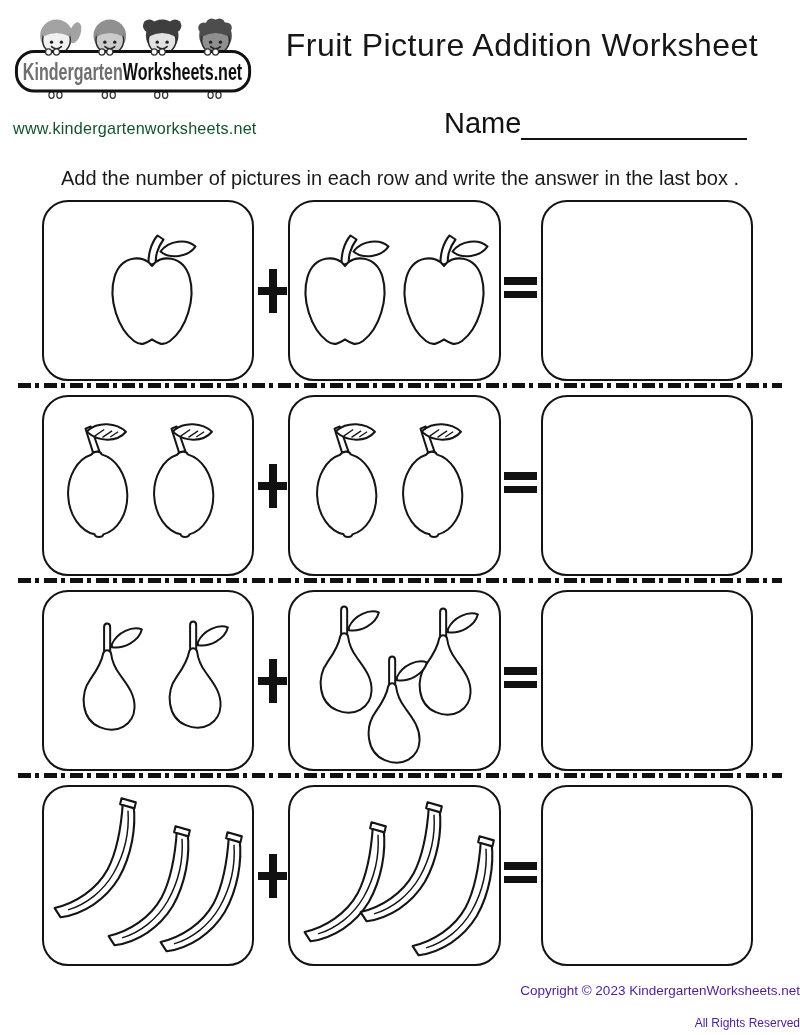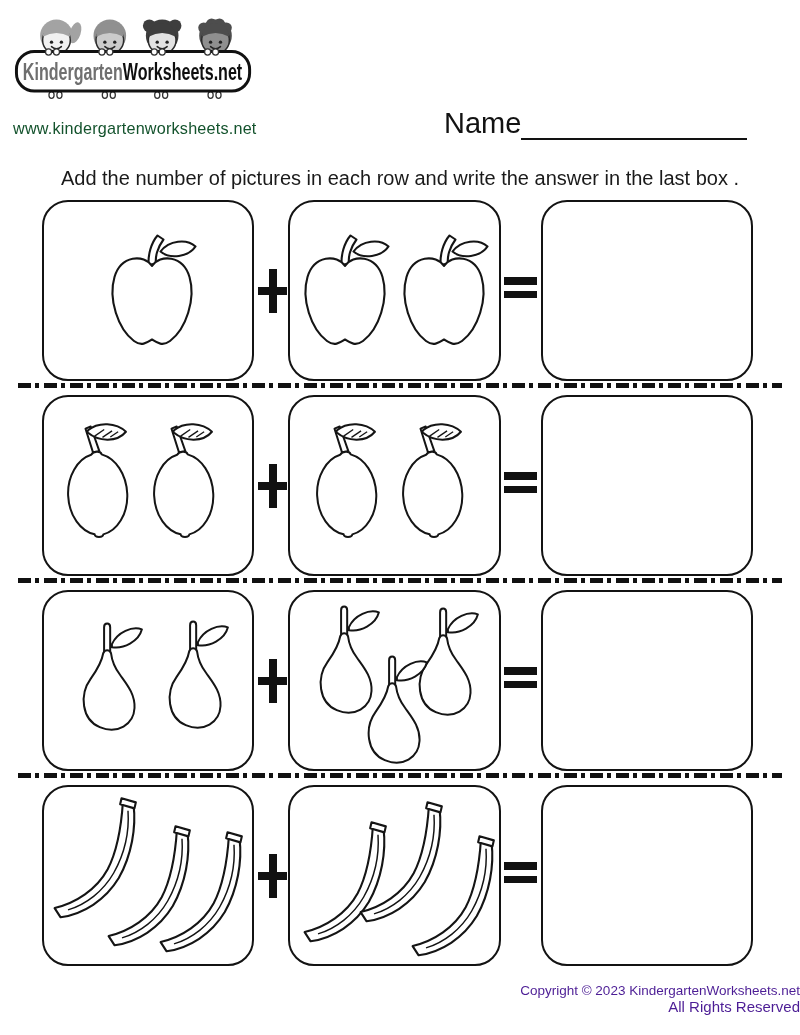--- a/index.html
+++ b/index.html
@@ -69,21 +69,21 @@
   .row-banana .addend1 .fruit:nth-child(1){ left:6px;   top:8px; }
   .row-banana .addend1 .fruit:nth-child(2){ left:60px;  top:36px; }
   .row-banana .addend1 .fruit:nth-child(3){ left:112px; top:42px; }
   .row-banana .addend2 .fruit:nth-child(1){ left:10px;  top:32px; }
   .row-banana .addend2 .fruit:nth-child(2){ left:66px;  top:12px; }
   .row-banana .addend2 .fruit:nth-child(3){ left:118px; top:46px; }
 
   
   .footer { position:absolute; left:0; right:0; top:983px; text-align:right; color:#4c1d95; }
   .footer .line1 { font-size:13.5px; }
-  .footer .line2 { font-size:15px; margin-top:0; }
+  .footer .line2 { font-size:12px; margin-top:18px; }
 
   .defs-hidden { position:absolute; width:0; height:0; overflow:hidden; }
 </style>
 </head>
 <body>
 
 <svg class="defs-hidden" xmlns="http://www.w3.org/2000/svg" aria-hidden="true">
   <defs>
     <g id="sym-apple" fill="#fff" stroke="#151515" stroke-width="2.1" stroke-linejoin="round">
       <path d="M46.5 37 C46 27 49 15 55.5 7.5 L61.5 11.5 C55.5 19.5 53 29 54 35.5 Z"></path>
@@ -181,20 +181,21 @@
           <circle cx="152" cy="46.5" r="3.1"></circle>
         <circle cx="198" cy="46.5" r="3.1"></circle>
           <circle cx="206" cy="46.5" r="3.1"></circle>
       </g>
       <text x="11" y="75" font-size="24" font-weight="700" textLength="222" lengthAdjust="spacingAndGlyphs"><tspan fill="#6f6f6f">Kindergarten</tspan><tspan fill="#0f0f0f">Worksheets.net</tspan></text>
     </svg>
   </div>
 
   <div class="site-url">www.kindergartenworksheets.net</div>
 
+  <div class="title">Fruit Picture Addition Worksheet</div>
 
   <div class="name-row">
     <span class="name-label">Name</span>
     <span class="name-line"></span>
   </div>
 
   <div class="instruction">Add the number of pictures in each row and write the answer in the last box .</div>
 
   <div class="problem-row row-0 row-apple">
     <div class="pic-box addend1">

